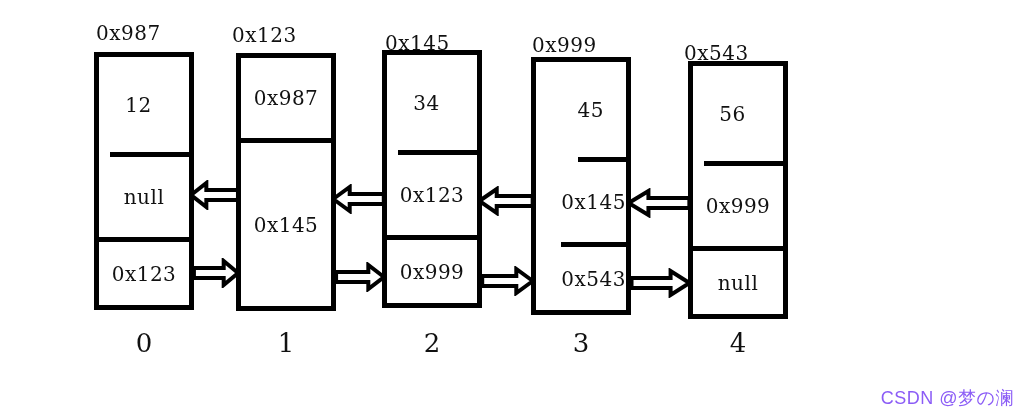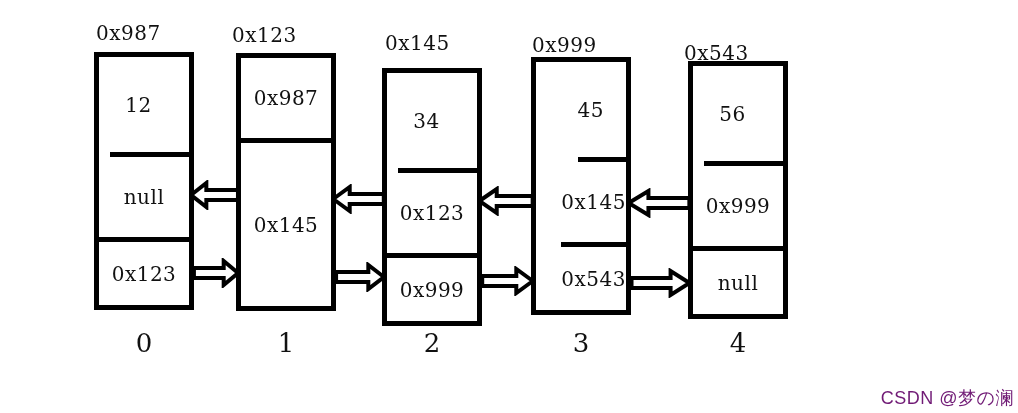--- a/index.html
+++ b/index.html
@@ -44,21 +44,21 @@
     position: absolute;
     top: 330px;
     width: 100px;
     text-align: center;
     font-size: 26px;
     line-height: 1;
   }
   
   #n0 { left: 94px; }  #n0 .addr { top: 23px; left: 2px; }  #n0 .box { top: 52px; }
   #n1 { left: 236px; } #n1 .addr { top: 25px; left: -4px; } #n1 .box { top: 53px; }
-  #n2 { left: 382px; } #n2 .addr { top: 33px; left: 3px; }  #n2 .box { top: 68px; text-align: center; }
+  #n2 { left: 382px; } #n2 .addr { top: 33px; left: 3px; }  #n2 .box { top: 50px; text-align: center; }
   #n3 { left: 531px; } #n3 .addr { top: 35px; left: 1px; }  #n3 .box { top: 57px; align-items: flex-end; }
   #n4 { left: 688px; } #n4 .addr { top: 43px; left: -4px; } #n4 .box { top: 61px; text-align: center; }
 
   .arrow { position: absolute; }
   .arrow svg { display: block; width: 100%; height: 100%; }
   
   #prev1 { left: 189px; top: 180px; width: 51px; height: 30px; }
   #prev2 { left: 331px; top: 184px; width: 55px; height: 30px; }
   #prev3 { left: 477px; top: 186px; width: 58px; height: 30px; }
   #prev4 { left: 626px; top: 188px; width: 66px; height: 30px; }
@@ -67,21 +67,21 @@
   #next2 { left: 334px; top: 262px; width: 52px; height: 30px; }
   #next3 { left: 480px; top: 266px; width: 55px; height: 30px; }
   #next4 { left: 629px; top: 268px; width: 63px; height: 30px; }
 
   .watermark {
     position: absolute;
     right: 4px;
     top: 386px;
     font-family: "Liberation Sans", sans-serif;
     font-size: 18px;
-    color: #701a75;
+    color: #8b5cf6;
     letter-spacing: 0.5px;
     white-space: nowrap;
   }
 </style>
 </head>
 <body>
 
 <div class="canvas">
 
   <div class="node" id="n0">

